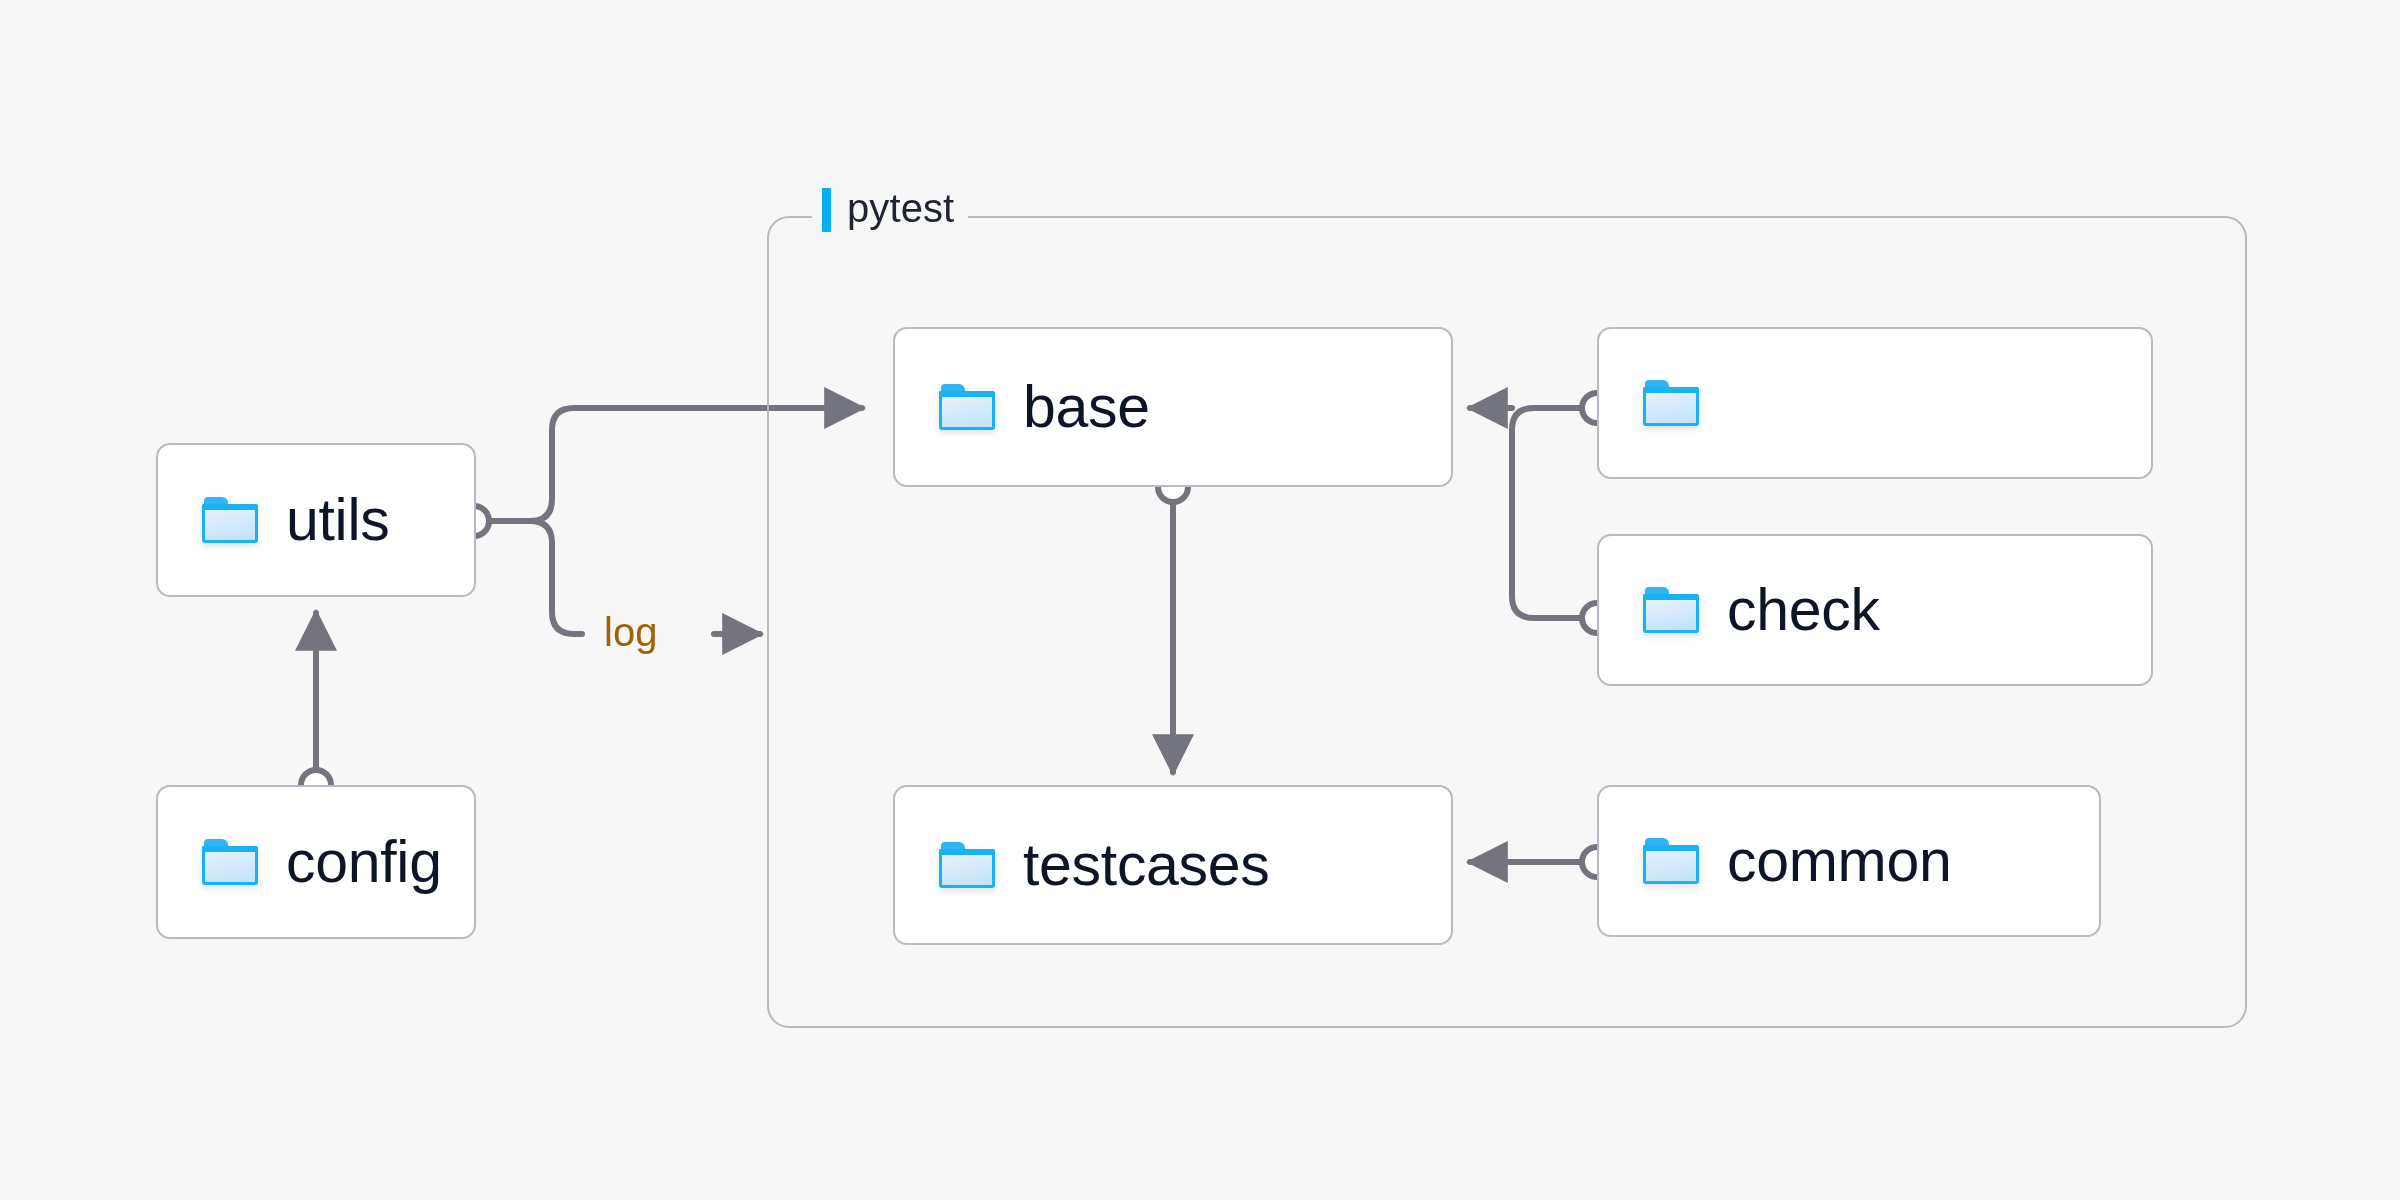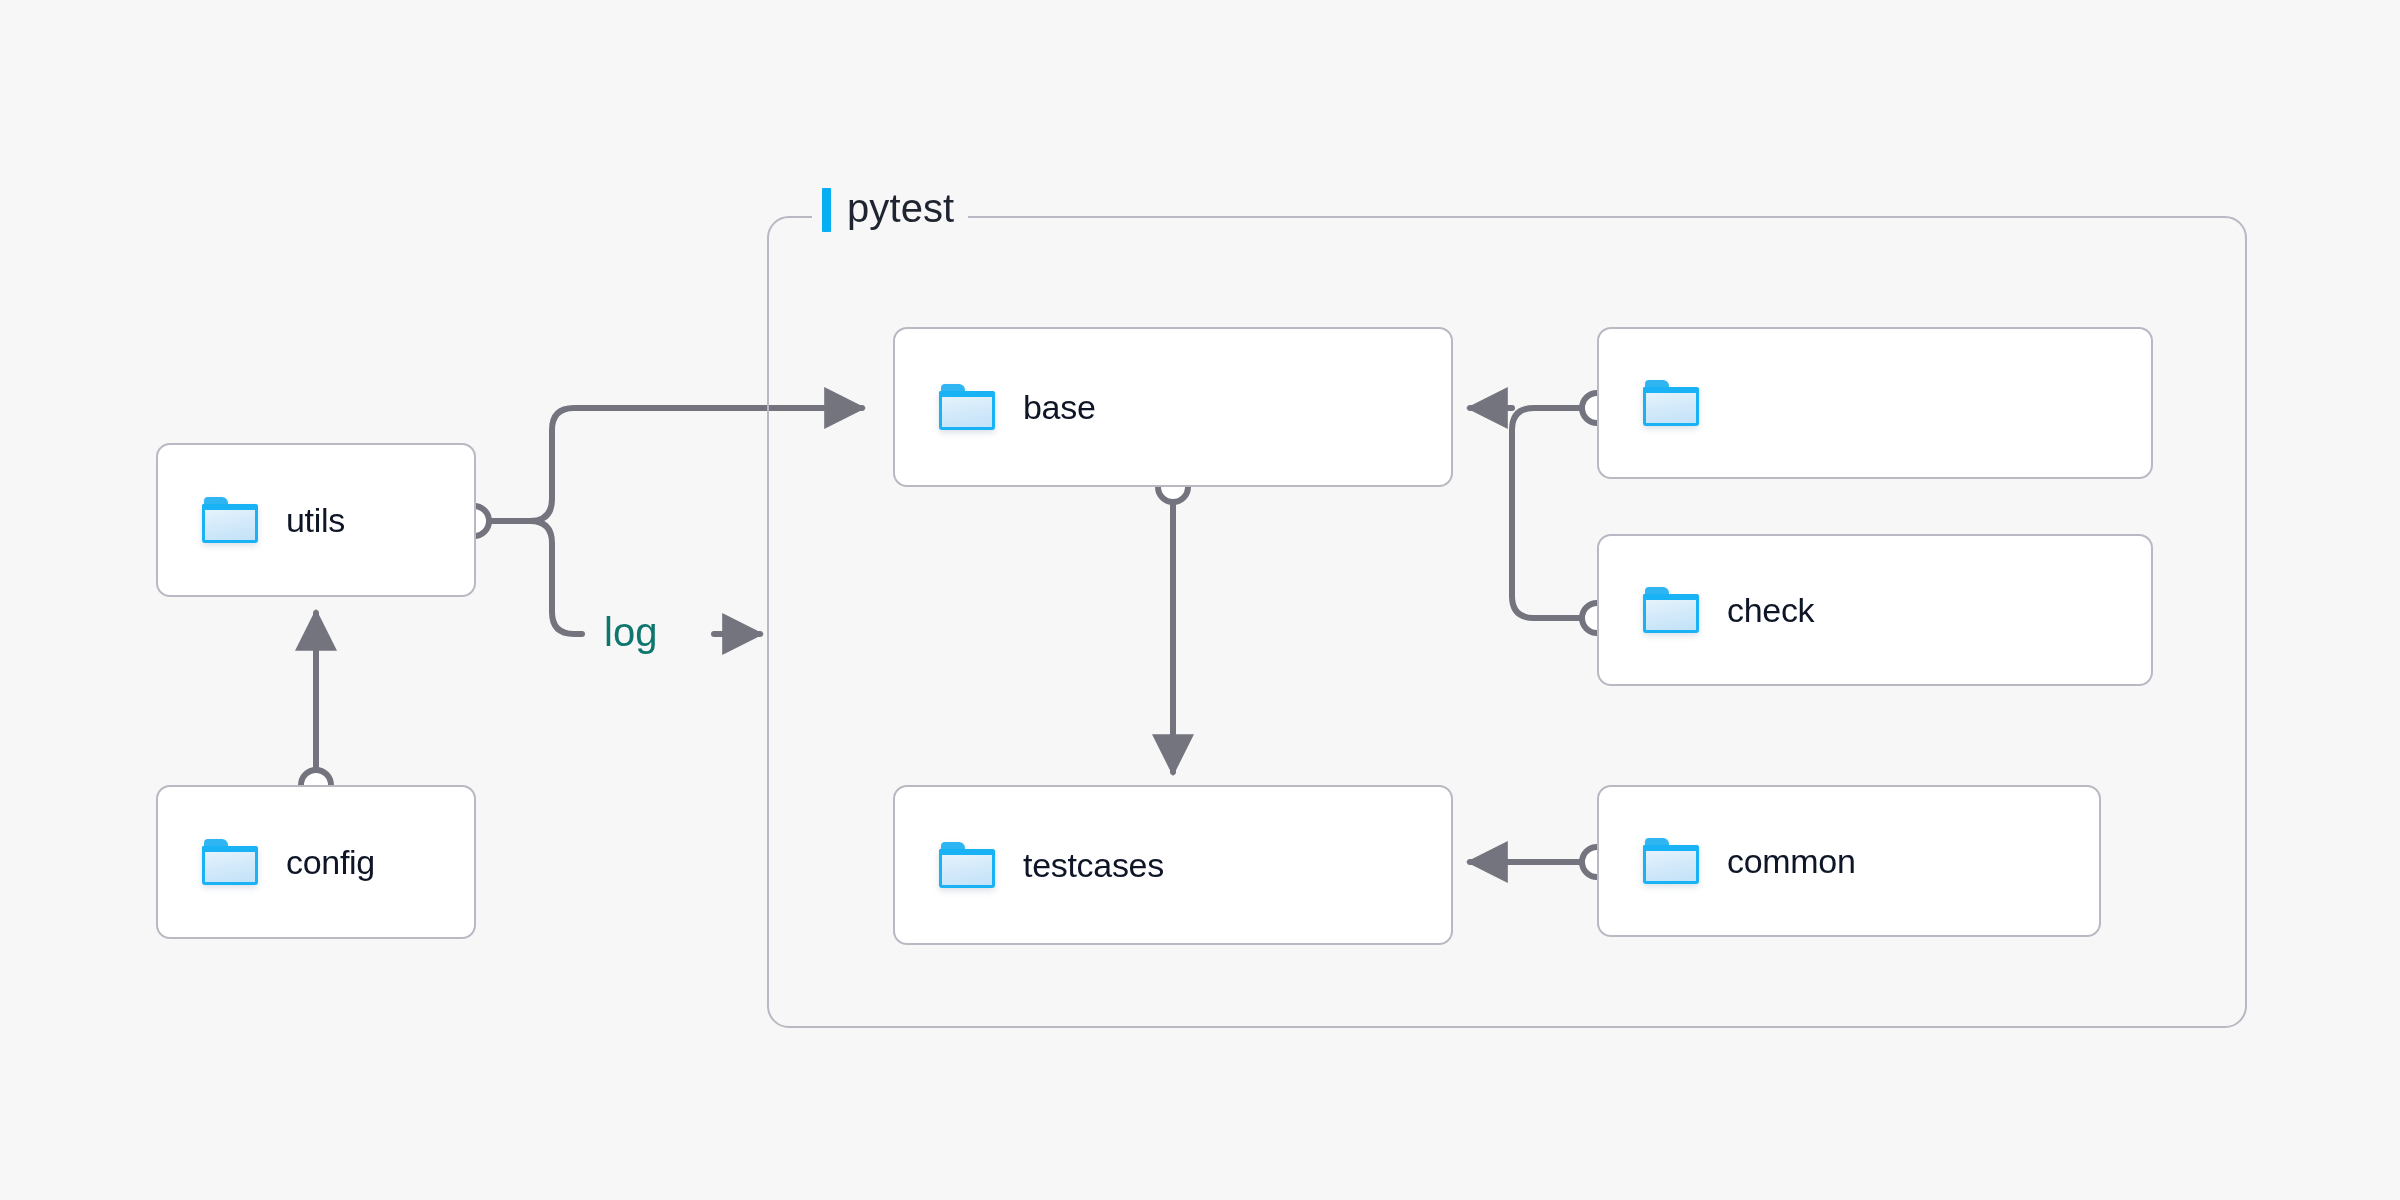--- a/index.html
+++ b/index.html
@@ -62,21 +62,21 @@
     box-sizing: border-box;
     background: #ffffff;
     border: 2px solid #b9b8c3;
     border-radius: 14px;
     display: flex;
     align-items: center;
     padding-left: 44px;
     gap: 28px;
   }
   .node-label {
-    font-size: 34px;
+    font-size: 59px;
     color: #0d1526;
     white-space: nowrap;
     line-height: 1;
     letter-spacing: -0.3px;
   }
 
   
   .folder-icon {
     flex: none;
     width: 56px;
@@ -111,21 +111,21 @@
     width: 56px;
     height: 6px;
     background: #18b2f5;
     border-radius: 2px 3px 0 0;
   }
 
   
   .edge-label {
     position: absolute;
     font-size: 40px;
-    color: #0f766e;
+    color: #a16207;
     line-height: 1;
     white-space: nowrap;
   }
 </style>
 </head>
 <body>
 
 <div id="canvas">
 
   <svg id="edges" viewBox="0 0 2400 1200" width="2400" height="1200">

